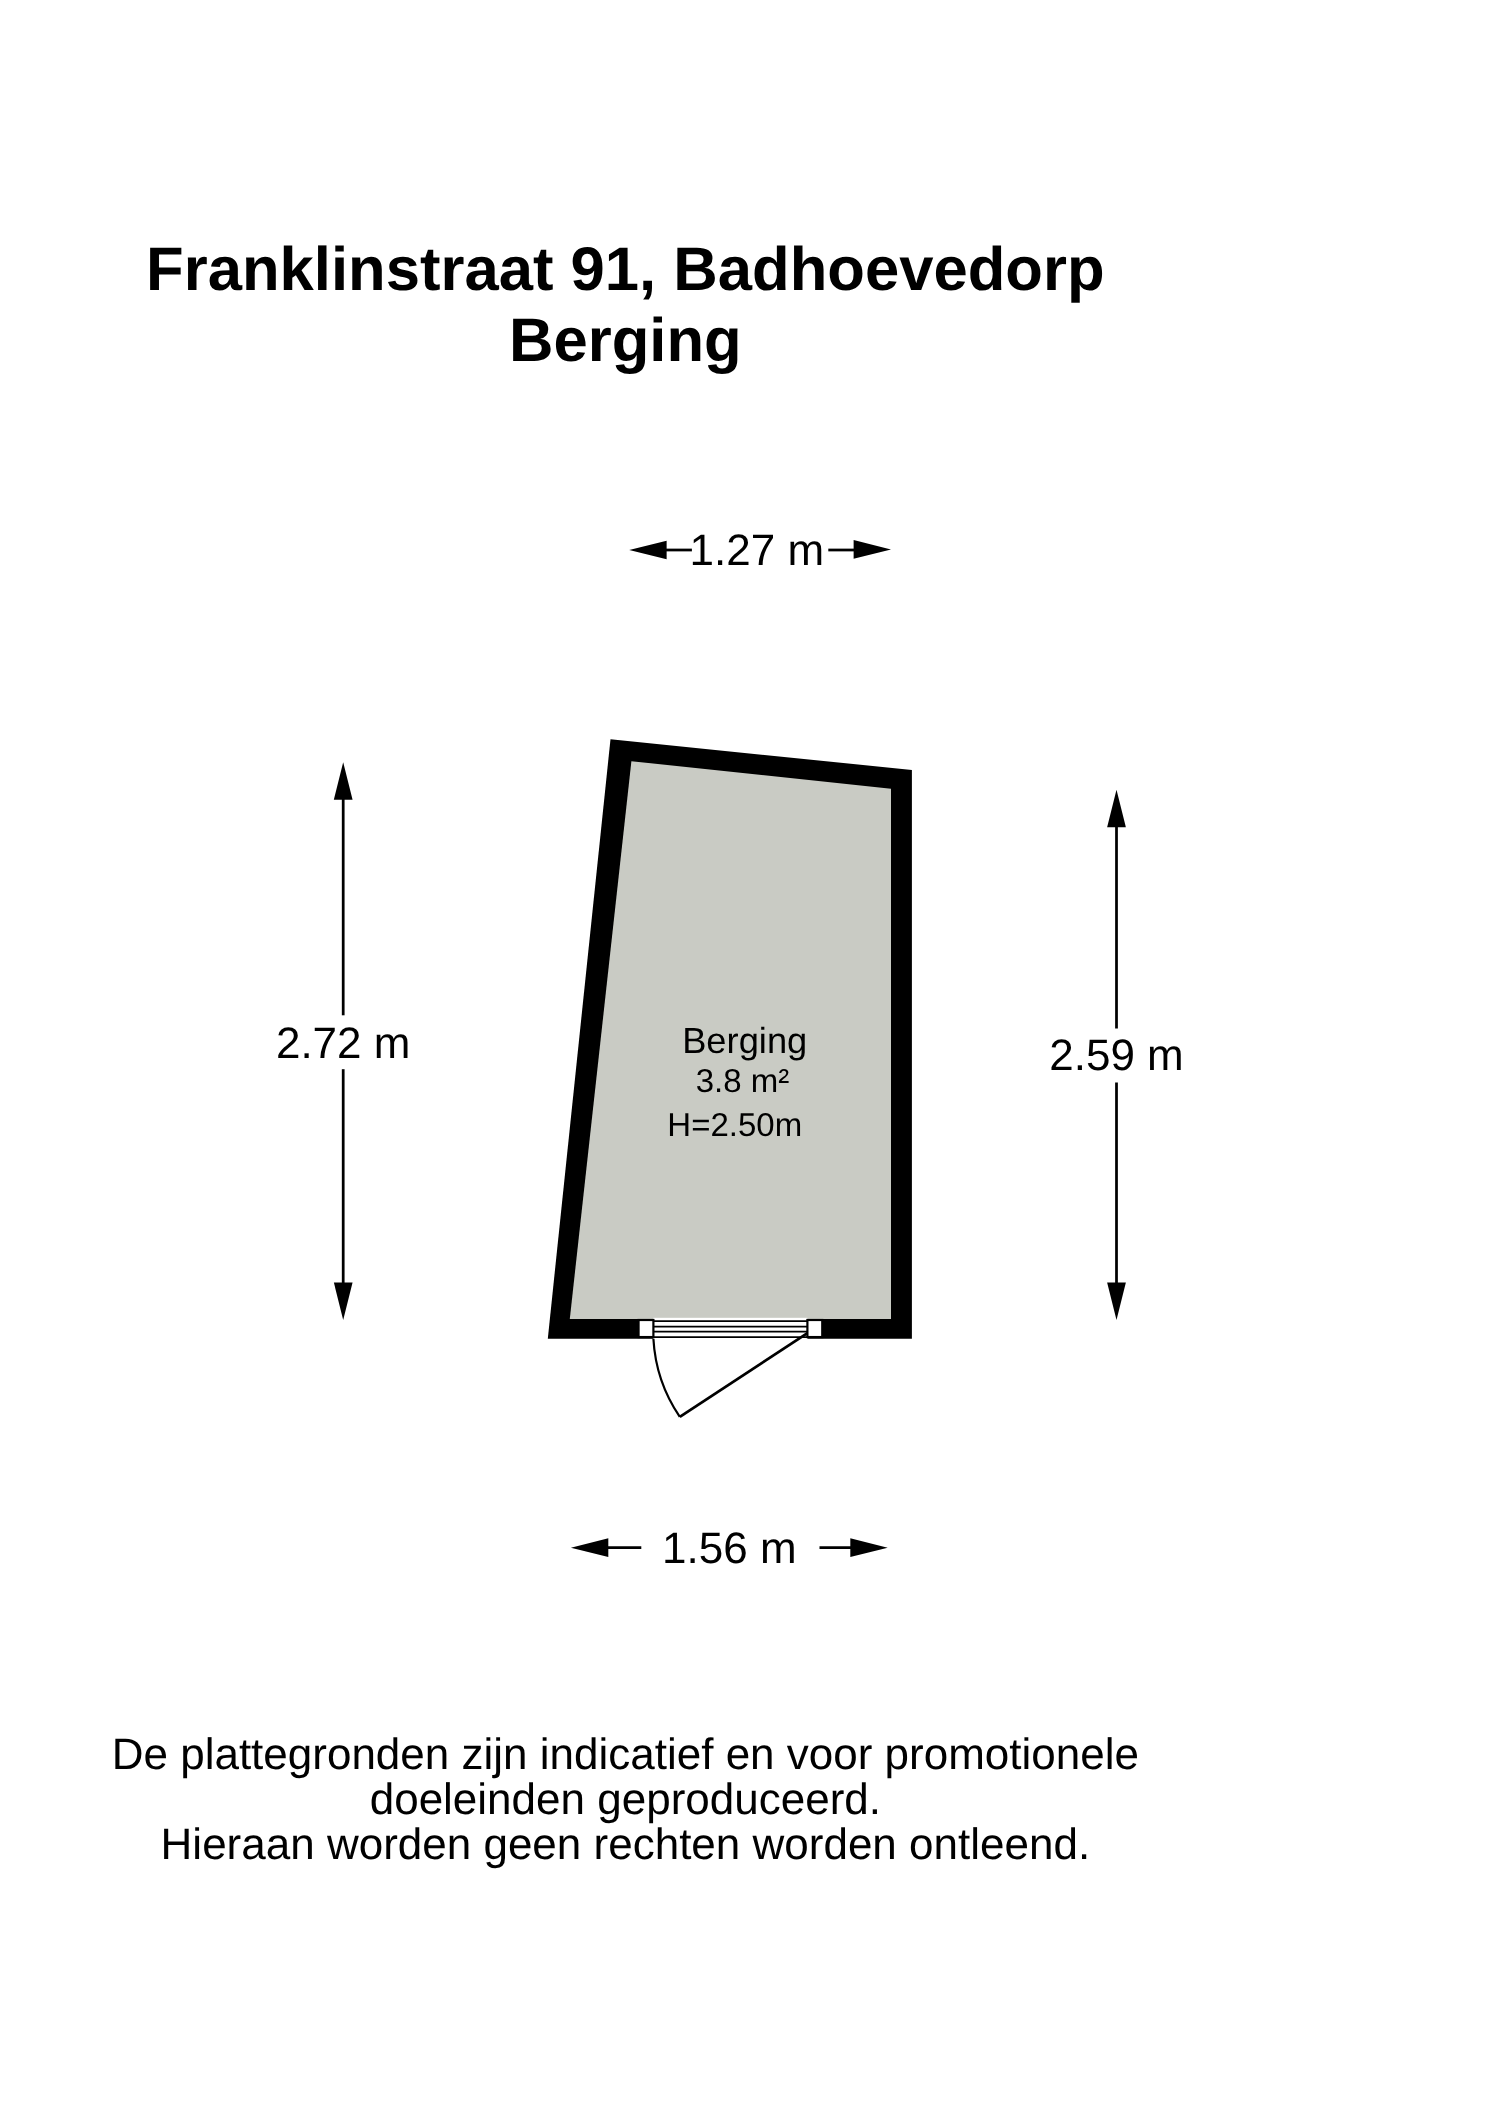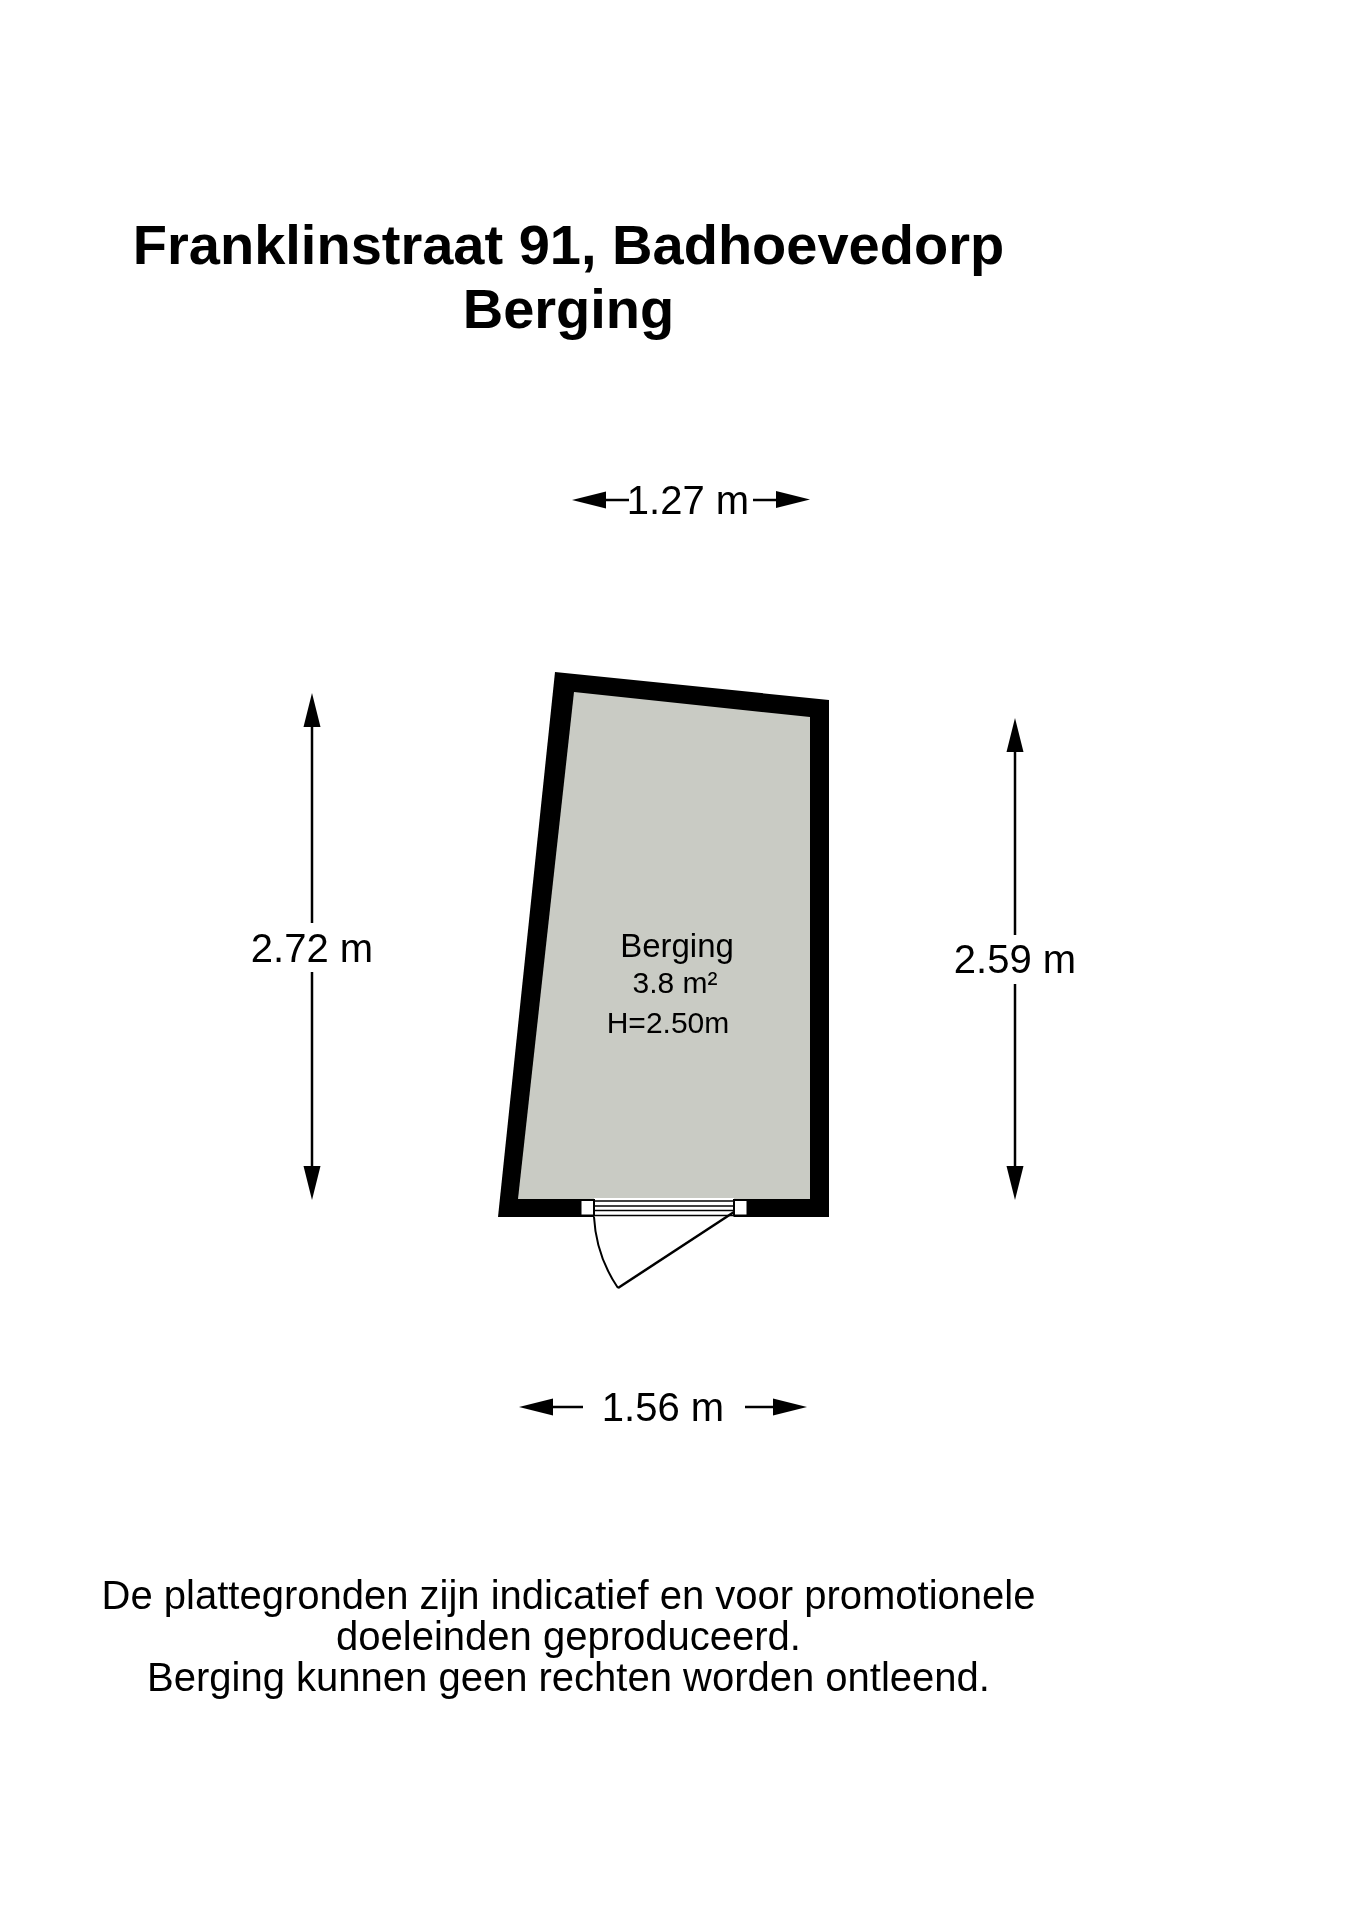--- a/index.html
+++ b/index.html
@@ -114,16 +114,16 @@
       <text class="dim-text" x="1015" y="973" text-anchor="middle">2.59 m</text>
     </g>
 
     <text class="room-name" x="677" y="957" text-anchor="middle">Berging</text>
     <text class="room-sub" x="675" y="993" text-anchor="middle">3.8 m²</text>
     <text class="room-sub" x="668" y="1033" text-anchor="middle">H=2.50m</text>
   </svg>
 
   <div class="footer-block">
     <div>De plattegronden zijn indicatief en voor promotionele doeleinden geproduceerd.</div>
-    <div>Berging kunnen geen rechten worden ontleend.</div>
+    <div>Hieraan worden geen rechten worden ontleend.</div>
   </div>
 
 </div>
 
 </body></html>

